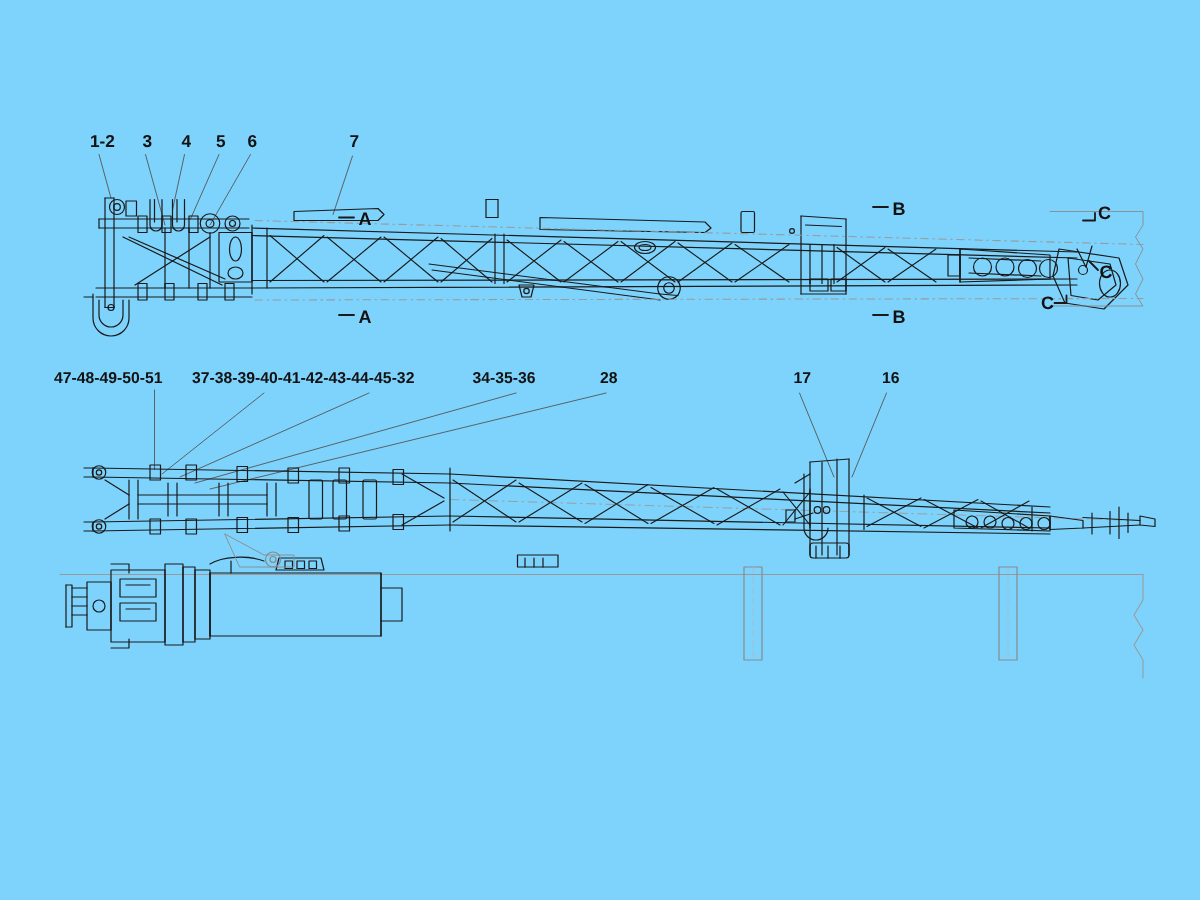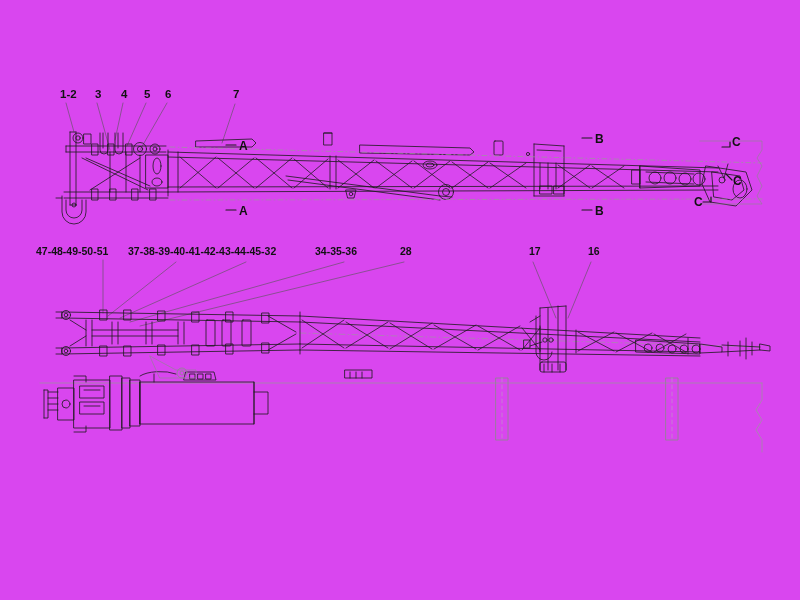--- a/index.html
+++ b/index.html
@@ -1,18 +1,18 @@
 <!DOCTYPE html>
 <html><head>
 <meta charset="utf-8">
 <style>
   html,body{margin:0;padding:0;background:#ffffff;}
   body{width:800px;height:600px;overflow:hidden;
        font-family:"Liberation Sans",sans-serif;}
-  #stage{position:relative;width:800px;height:600px;background:#d946ef;}
+  #stage{position:relative;width:800px;height:600px;background:#7dd3fc;}
   svg{display:block;}
   .lbl{font-family:"Liberation Sans",sans-serif;font-weight:bold;fill:#111;}
   .lbl-10{font-size:10.5px;}
   .lbl-11{font-size:11.5px;}
   .lbl-sec{font-size:12px;font-weight:bold;fill:#111;}
   text{white-space:pre;}
 </style>
 </head>
 <body>
 

